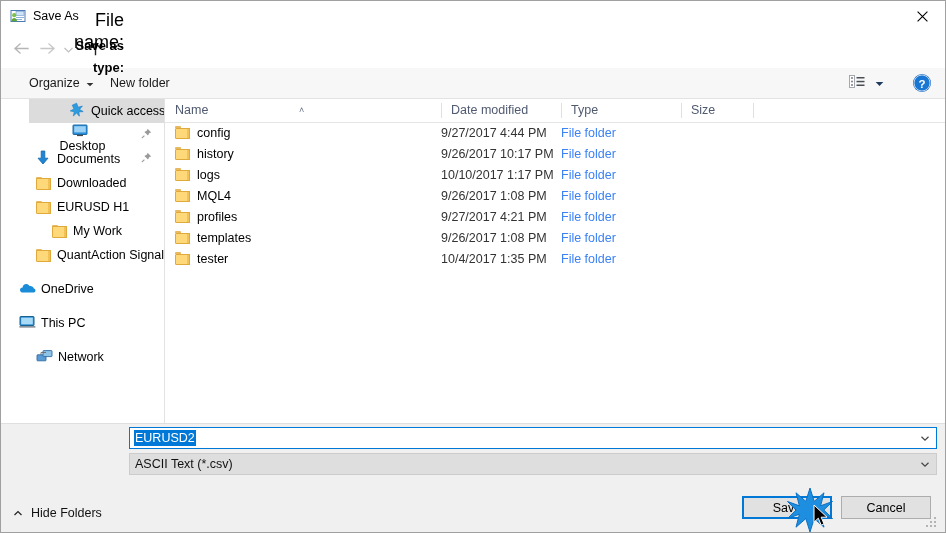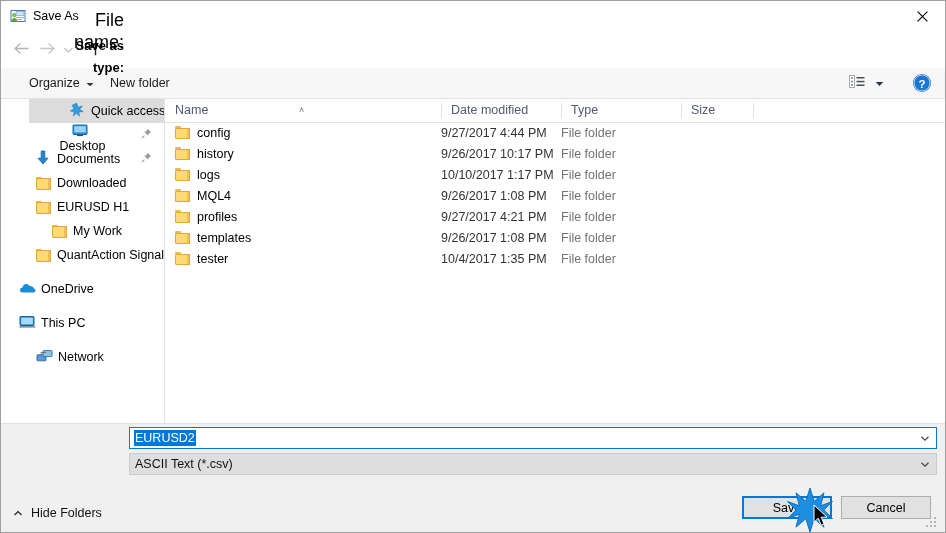--- a/index.html
+++ b/index.html
@@ -64,21 +64,21 @@
   .col{position:absolute;top:0;height:22px;font-size:12.5px;color:#505a70;line-height:22px;box-sizing:border-box;}
   .col .lbl{padding-left:10px;}
   .col-div{position:absolute;top:4px;width:1px;height:15px;background:#e0e0e0;}
   .sortmark{position:absolute;top:0px;font-size:9px;color:#6c7587;}
 
   .rows{position:absolute;left:0;top:23px;width:780px;}
   .row{position:relative;height:21px;display:flex;align-items:center;font-size:12.5px;color:#000;}
   .cell-name{position:absolute;left:10px;display:flex;align-items:center;white-space:nowrap;}
   .cell-name .fi{margin-right:7px;}
   .cell-date{position:absolute;left:276px;color:#333;white-space:nowrap;}
-  .cell-type{position:absolute;left:396px;color:#737373;white-space:nowrap;}
+  .cell-type{position:absolute;left:396px;color:#3b82f6;white-space:nowrap;}
   .cell-size{position:absolute;left:516px;color:#333;white-space:nowrap;}
 
   
   .folder{position:relative;width:15px;height:13px;flex:0 0 15px;}
   .folder .tab{position:absolute;left:0;top:0;width:6px;height:2px;background:#e8b961;border-radius:1px 1px 0 0;}
   .folder .body{position:absolute;left:0;top:1.5px;width:15px;height:11.5px;background:#ffd87a;border:1px solid #e0a93c;box-sizing:border-box;border-radius:1px;}
   .folder .fold{position:absolute;right:0px;top:1.5px;width:3px;height:11.5px;background:#f3c256;border:1px solid #e0a93c;border-left:none;box-sizing:border-box;}
 
   
   .bottom{position:absolute;left:0;top:422px;width:944px;height:109px;background:#f0f0f0;border-top:1px solid #dfdfdf;}

